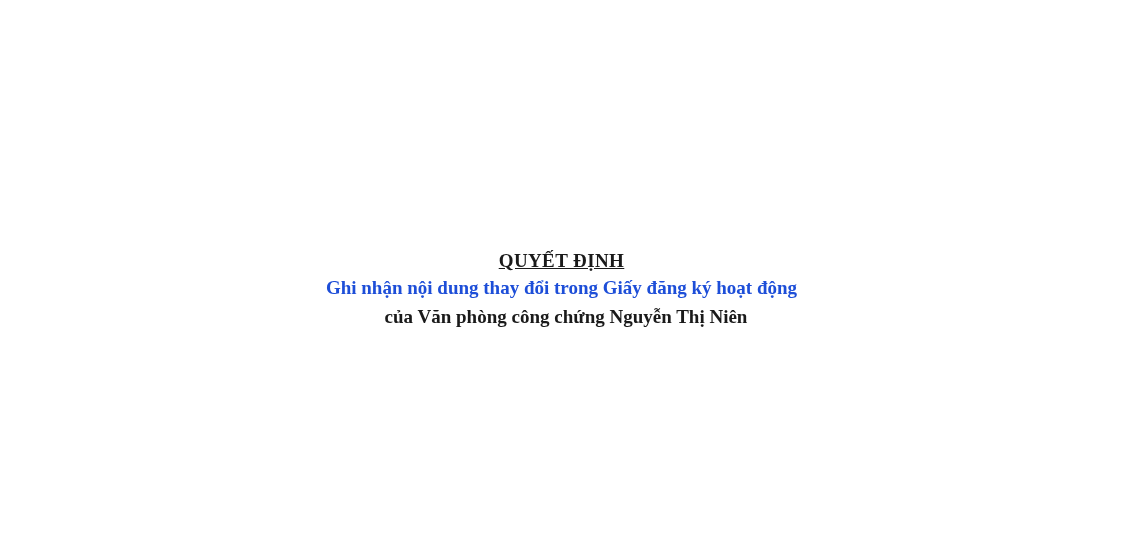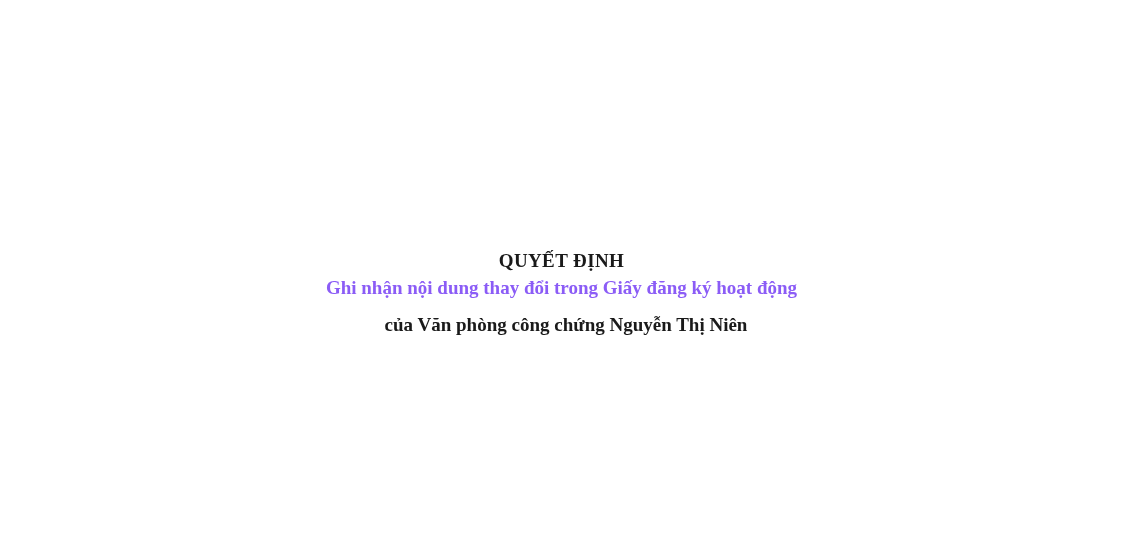--- a/index.html
+++ b/index.html
@@ -28,28 +28,29 @@
     text-align: center;
   }
   .doc-heading .title-main {
     font-family: "Liberation Serif", serif;
     font-weight: bold;
     font-size: 19px;
     letter-spacing: 0.4px;
     line-height: 25px;
     color: #1a1a1a;
     margin: 0;
+    text-decoration: underline;
   }
   .doc-heading .title-sub {
     font-family: "Liberation Serif", serif;
     font-weight: bold;
     font-size: 19px;
     line-height: 25px;
-    color: #8b5cf6;
-    margin: 12px;
+    color: #1d4ed8;
+    margin: 4px;
     margin-top: 2px;
   }
   .doc-heading .title-sub2 {
     font-family: "Liberation Serif", serif;
     font-weight: bold;
     font-size: 19px;
     line-height: 25px;
     color: #1a1a1a;
     margin: 0;
     margin-top: 2px;

